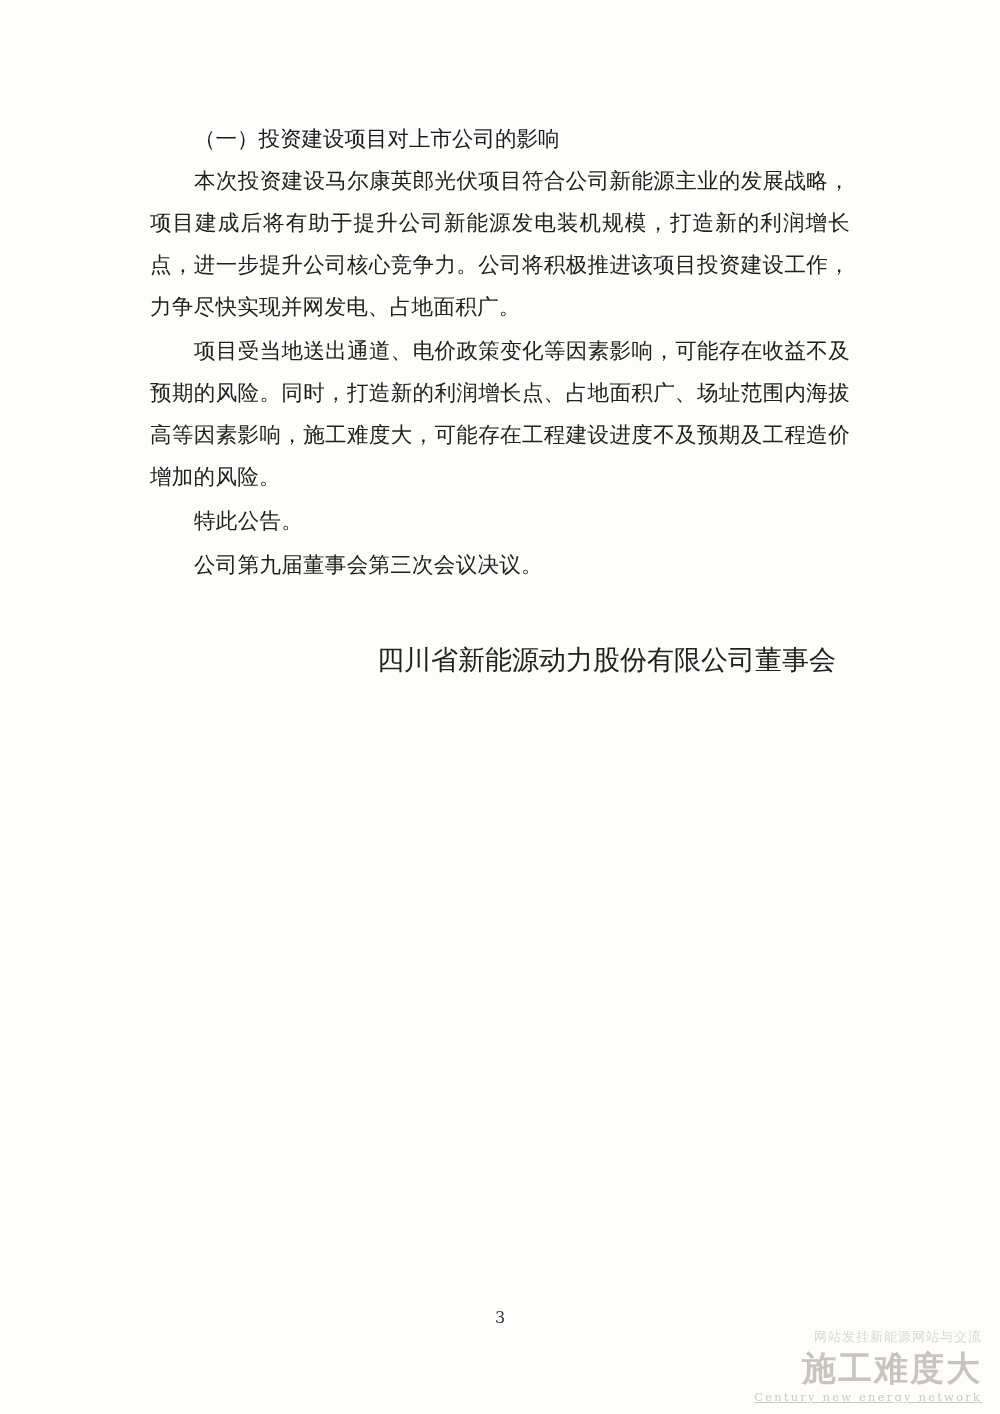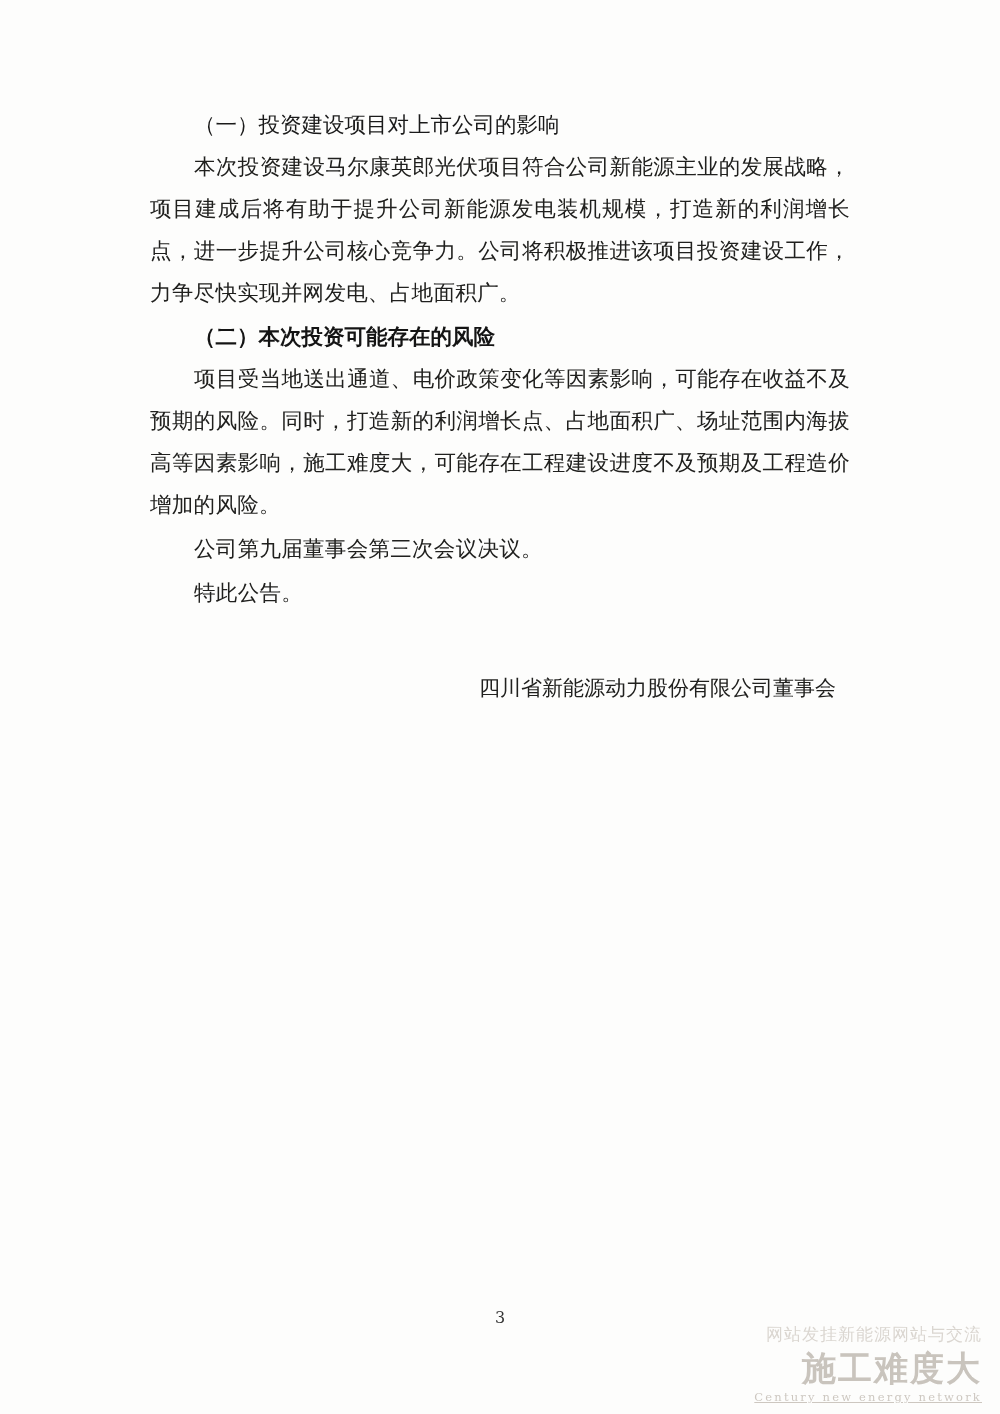--- a/index.html
+++ b/index.html
@@ -16,21 +16,21 @@
     overflow: hidden;
   }
   .page {
     position: absolute;
     inset: 0;
     background: #fdfdfc;
   }
   .content {
     position: absolute;
     left: 150px;
-    top: 104px;
+    top: 118px;
     width: 700px;
   }
   .para {
     font-size: 21.5px;
     line-height: 42px;
     text-align: justify;
     text-justify: inter-ideograph;
     letter-spacing: 0.3px;
     margin: 0 0 2px 0;
     color: #20201e;
@@ -62,21 +62,21 @@
     text-indent: 2.05em;
     margin: 6px 0 0 0;
     color: #141414;
   }
   .sign-block {
     margin-top: 52px;
     text-align: right;
     padding-right: 14px;
   }
   .sign-line {
-    font-size: 21px;
+    font-size: 27px;
     line-height: 44px;
     color: #20201e;
   }
   .page-number {
     position: absolute;
     left: 0;
     right: 0;
     top: 1308px;
     text-align: center;
     font-size: 16px;
@@ -86,21 +86,21 @@
   .watermark {
     position: absolute;
     right: 18px;
     bottom: 10px;
     text-align: right;
     opacity: 0.75;
     user-select: none;
   }
   .wm-faint {
     font-family: "DejaVu Sans", sans-serif;
-    font-size: 17px;
+    font-size: 13px;
     color: #cfc9c2;
     letter-spacing: 1px;
     margin-bottom: 4px;
   }
   .wm-main {
     font-family: "DejaVu Sans", sans-serif;
     font-weight: bold;
     font-size: 34px;
     color: #b8b1a8;
     letter-spacing: 2px;
@@ -119,28 +119,27 @@
 <body>
 
 <div class="page">
 
   <div class="content">
 
     <p class="heading-sub">（一）投资建设项目对上市公司的影响</p>
 
     <p class="para indent">本次投资建设马尔康英郎光伏项目符合公司新能源主业的发展战略，项目建成后将有助于提升公司新能源发电装机规模，打造新的利润增长点，进一步提升公司核心竞争力。公司将积极推进该项目投资建设工作，力争尽快实现并网发电、占地面积广。</p>
 
-    <p class="heading-bold">（二）本次投资可能存在的风险</p>
 
     <p class="para indent">项目受当地送出通道、电价政策变化等因素影响，可能存在收益不及预期的风险。同时，打造新的利润增长点、占地面积广、场址范围内海拔高等因素影响，施工难度大，可能存在工程建设进度不及预期及工程造价增加的风险。</p>
 
 
+    <p class="para indent">特此公告。</p>
+
     <p class="para indent">公司第九届董事会第三次会议决议。</p>
-
-    <p class="para indent">特此公告。</p>
 
     <div class="sign-block">
       <div class="sign-line">四川省新能源动力股份有限公司董事会</div>
     </div>
 
   </div>
 
   <div class="page-number">3</div>
 
   <div class="watermark">

